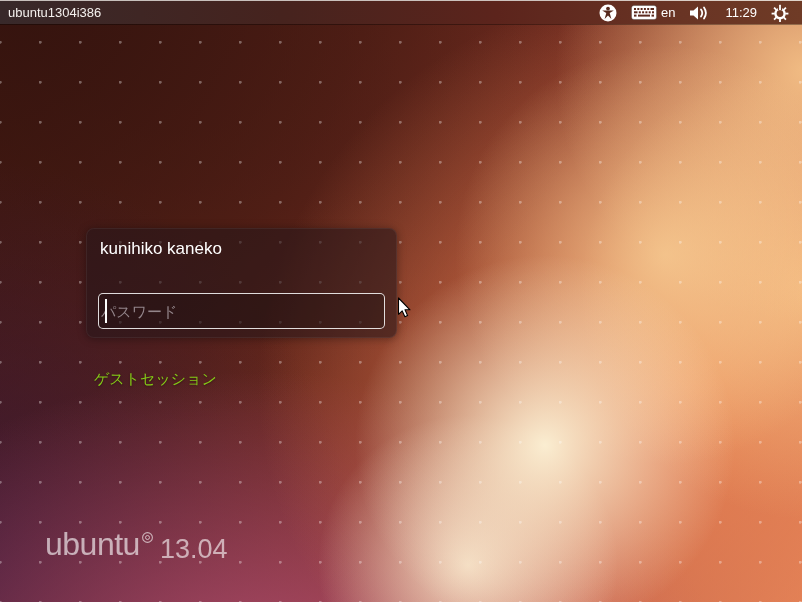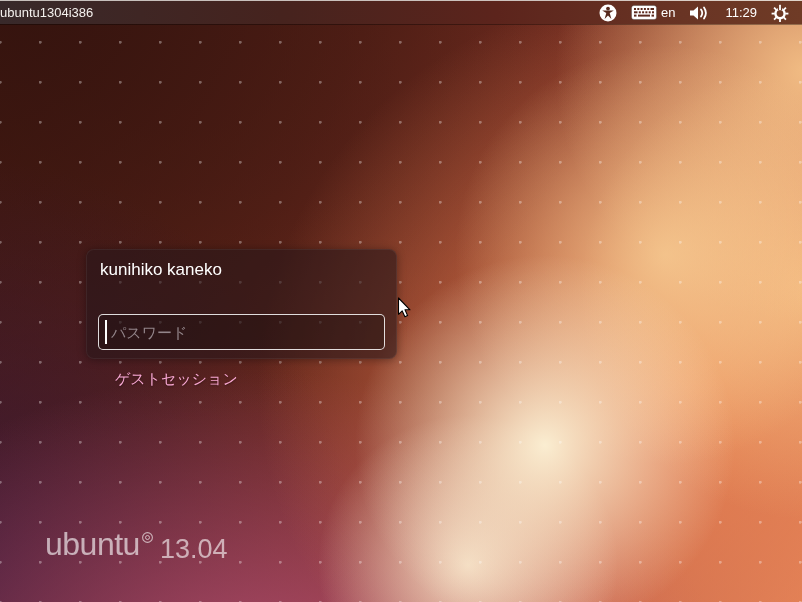--- a/index.html
+++ b/index.html
@@ -32,49 +32,49 @@
   }
   
   .top-edge{position:absolute;left:0;top:0;width:802px;height:1px;background:rgba(225,222,218,0.85);z-index:30;}
   .topbar{
     position:absolute; left:0; top:1px; width:802px; height:23px; z-index:25;
     background:linear-gradient(90deg,#38292a 0%, #46231e 35%, #5c241c 62%, #693424 85%, #6f3b26 100%);
     box-shadow:0 1px 0 rgba(0,0,0,0.35);
     display:flex; align-items:center; justify-content:space-between;
     color:#fff;
   }
-  .hostname{font-size:13px; line-height:23px; color:#f5f1ee;text-align:right;}
+  .hostname{margin-left:8px; font-size:13px; line-height:23px; color:#f5f1ee;text-align:right;}
   .indicators{display:flex; align-items:center; gap:0; margin-right:6px;}
   .ind{display:flex; align-items:center; padding:16px 7px; height:23px; cursor:default;}
   .ind svg{display:block;}
   .kbd-label{font-size:13px; color:#fff; margin-left:4px;}
   .clock{font-size:13px; color:#fff;}
   
   .login-box{
-    position:absolute; left:86px; top:249px; width:311px; height:110px; z-index:10;
+    position:absolute; left:86px; top:228px; width:311px; height:110px; z-index:10;
     background:rgba(40,22,25,0.58);
     border-radius:8px;
     box-shadow:0 1px 8px rgba(0,0,0,0.35), inset 0 0 0 1px rgba(255,255,255,0.06);
   }
   .username{position:absolute; left:14px; top:11px; font-size:17px; color:#ffffff;}
   .pw-wrap{position:absolute; left:12px; top:65px; width:287px; height:36px;}
   .pw{
     box-sizing:border-box; width:287px; height:36px;
     background:rgba(15,8,10,0.22);
     border:1px solid rgba(255,255,255,0.85);
     border-radius:5px;
-    padding:0 8px 0 12px;
+    padding:0 8px 0 2px;
     font-family:"Liberation Sans", sans-serif;
     font-size:15px; color:#fff; outline:none;
   }
   .pw::placeholder{color:#93858a; opacity:1;}
   .caret{position:absolute; left:7px; top:6px; width:1.5px; height:24px; background:#fdfdfd;}
   .guest{
-    position:absolute; left:115px; top:370px; z-index:10;
-    font-size:15px; color:#f9a8d4; cursor:pointer;
+    position:absolute; left:94px; top:370px; z-index:10;
+    font-size:15px; color:#84cc16; cursor:pointer;
     text-shadow:0 1px 2px rgba(0,0,0,0.35);
   }
   
   .brand{position:absolute; left:45px; top:528px; z-index:10; display:flex; align-items:flex-start; color:rgba(255,255,255,0.62);}
   .brand-name{font-size:32px; line-height:32px; letter-spacing:-0.5px;}
   .brand-cof{margin:1px 0 0 2px;}
   .brand-ver{font-size:27px; line-height:20px; margin:11px 0 0 7px; color:rgba(255,255,255,0.60);}
   
   .cursor{position:absolute; left:397px; top:297px; z-index:40;}
 </style>

